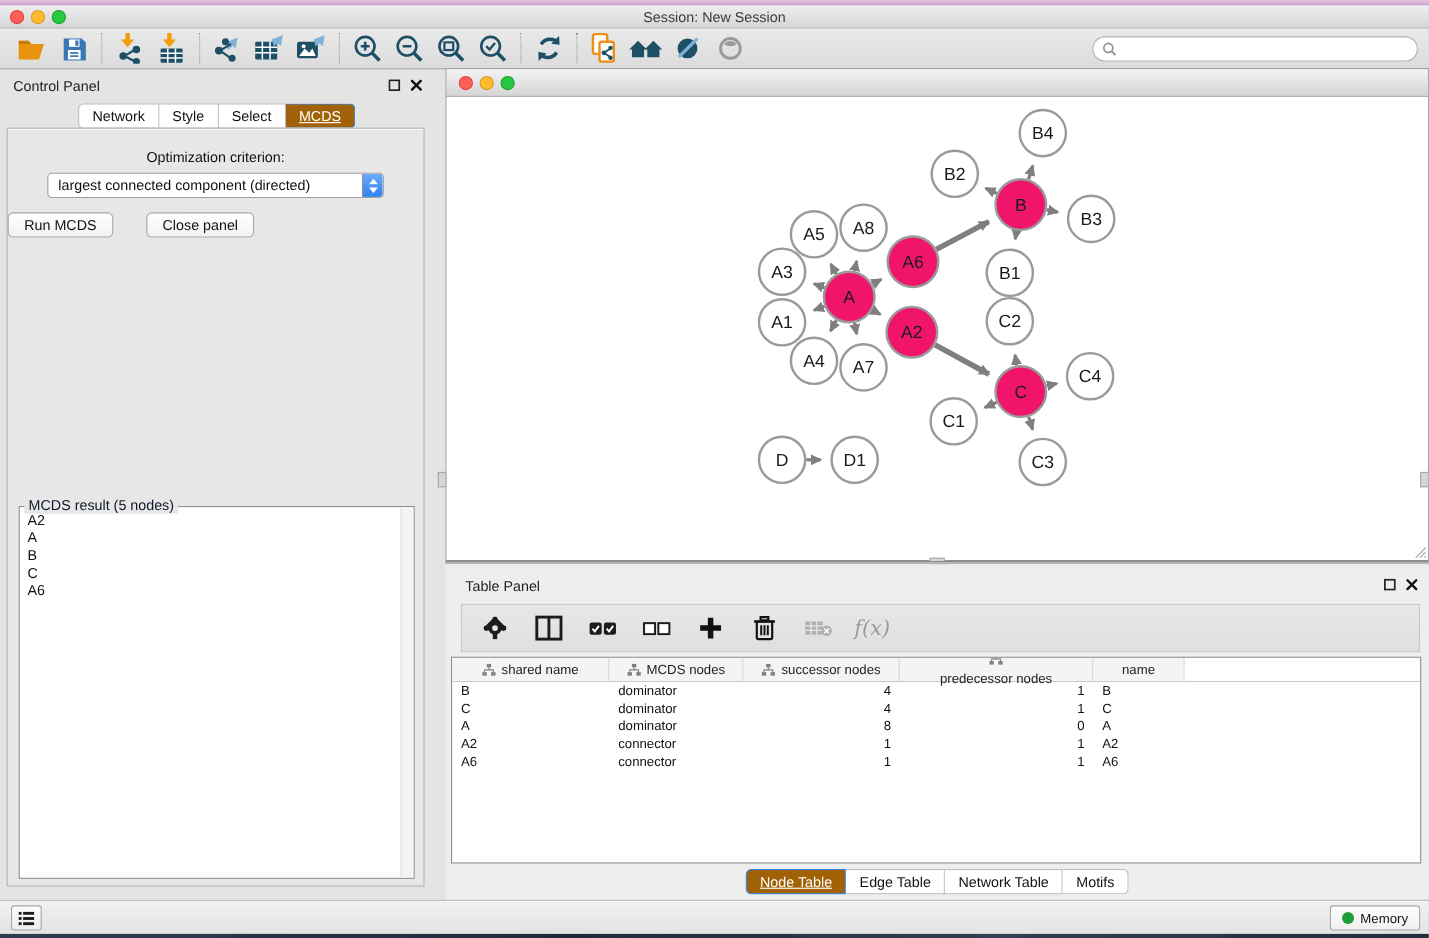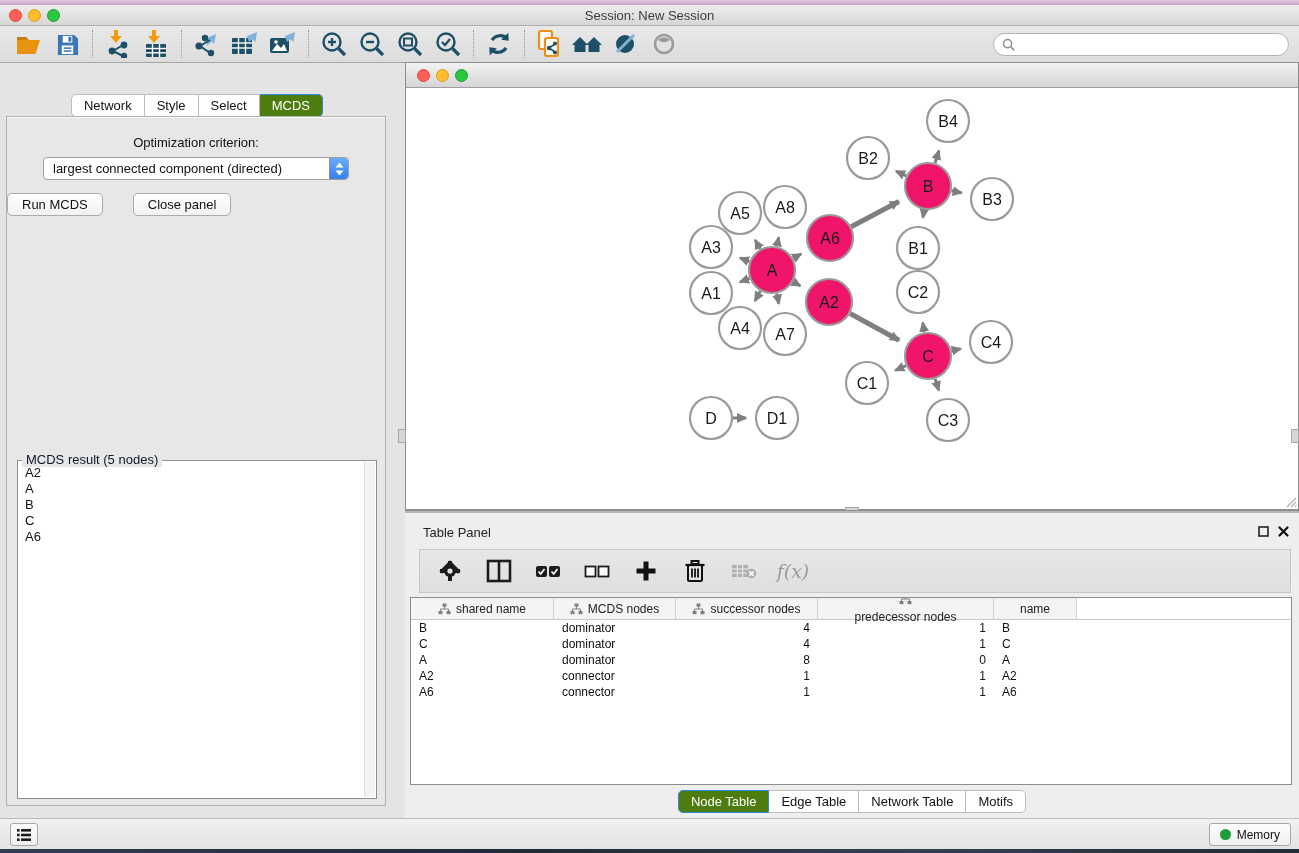--- a/index.html
+++ b/index.html
@@ -36,21 +36,21 @@
   
   .control-panel { position:absolute; left:4px; top:66px; width:386px; height:740px; }
   .cp-header { position:relative; height:26px; }
   .cp-title { position:absolute; left:8px; top:5px; font-size:13px; color:#222; }
   .panel-hicons { position:absolute; right:6px; top:6px; display:flex; gap:9px; align-items:center; }
   .seg-tabs { position:absolute; left:0; right:0; top:28px; display:flex; justify-content:center; }
   .seg-tab { background:#fff; border:1px solid #bdbdbd; border-left:none; font-size:13px;
     padding:3px 12px; color:#111; }
   .seg-tab:first-child { border-left:1px solid #bdbdbd; border-radius:5px 0 0 5px; }
   .seg-tab:last-child { border-radius:0 5px 5px 0; }
-  .seg-tab.active { background:#4d7c0f; border-color:#2e86e8; color:#fff; }
+  .seg-tab.active { background:#a16207; border-color:#2e86e8; color:#fff;text-decoration:underline; }
   .cp-box { position:absolute; left:2px; right:4px; top:50px; height:690px;
     background:#e7e7e7; border:1px solid #b2b2b2; box-shadow:inset 0 1px 0 #fafafa; }
   .opt-label { position:absolute; left:0; right:0; top:18px; text-align:center; font-size:13px; color:#111; }
   .criterion { position:absolute; left:36px; right:36px; top:40px; height:23px; background:#fff;
     border:1px solid #9f9f9f; border-radius:4px; display:flex; align-items:center; overflow:hidden; }
   .criterion .value { flex:1; font-size:13px; padding-left:9px; color:#111; white-space:nowrap; }
   .criterion .stepper { width:19px; align-self:stretch; background:linear-gradient(#6aacf9,#3180ef);
     border-left:1px solid #8f8f8f; border-radius:0 3px 3px 0;
     display:flex; flex-direction:column; align-items:center; justify-content:center; gap:2px; }
   .btn-row { position:absolute; left:0; right:16px; top:76px; display:flex; justify-content:flex-start; gap:30px; }
@@ -267,20 +267,31 @@
     <div class="search-wrap">
       <svg width="13" height="13" viewBox="0 0 14 14">
           <circle cx="6" cy="6" r="4.4" fill="none" stroke="#8e8e8e" stroke-width="1.6"></circle>
           <line x1="9.4" y1="9.4" x2="13" y2="13" stroke="#8e8e8e" stroke-width="1.8"></line>
         </svg>
       <input type="text" value="" placeholder="" style="">
     </div>
   </div>
 
   <div class="control-panel">
+    <div class="cp-header">
+      <span class="cp-title">Control Panel</span>
+      <span class="panel-hicons">
+        <svg width="11" height="11" viewBox="0 0 11 11">
+            <rect x="1" y="1" width="9" height="9" fill="none" stroke="#222" stroke-width="1.6"></rect>
+          </svg>
+        <svg width="11" height="11" viewBox="0 0 11 11">
+            <path d="M1.5 1.5l8 8M9.5 1.5l-8 8" stroke="#111" stroke-width="2.2" stroke-linecap="round"></path>
+          </svg>
+      </span>
+    </div>
     <div class="seg-tabs">
         <div class="seg-tab">Network</div>
         <div class="seg-tab">Style</div>
         <div class="seg-tab">Select</div>
         <div class="seg-tab active">MCDS</div>
       </div>
     <div class="cp-box">
       <div class="opt-label">Optimization criterion:</div>
       <div class="criterion">
         <span class="value">largest connected component (directed)</span>

